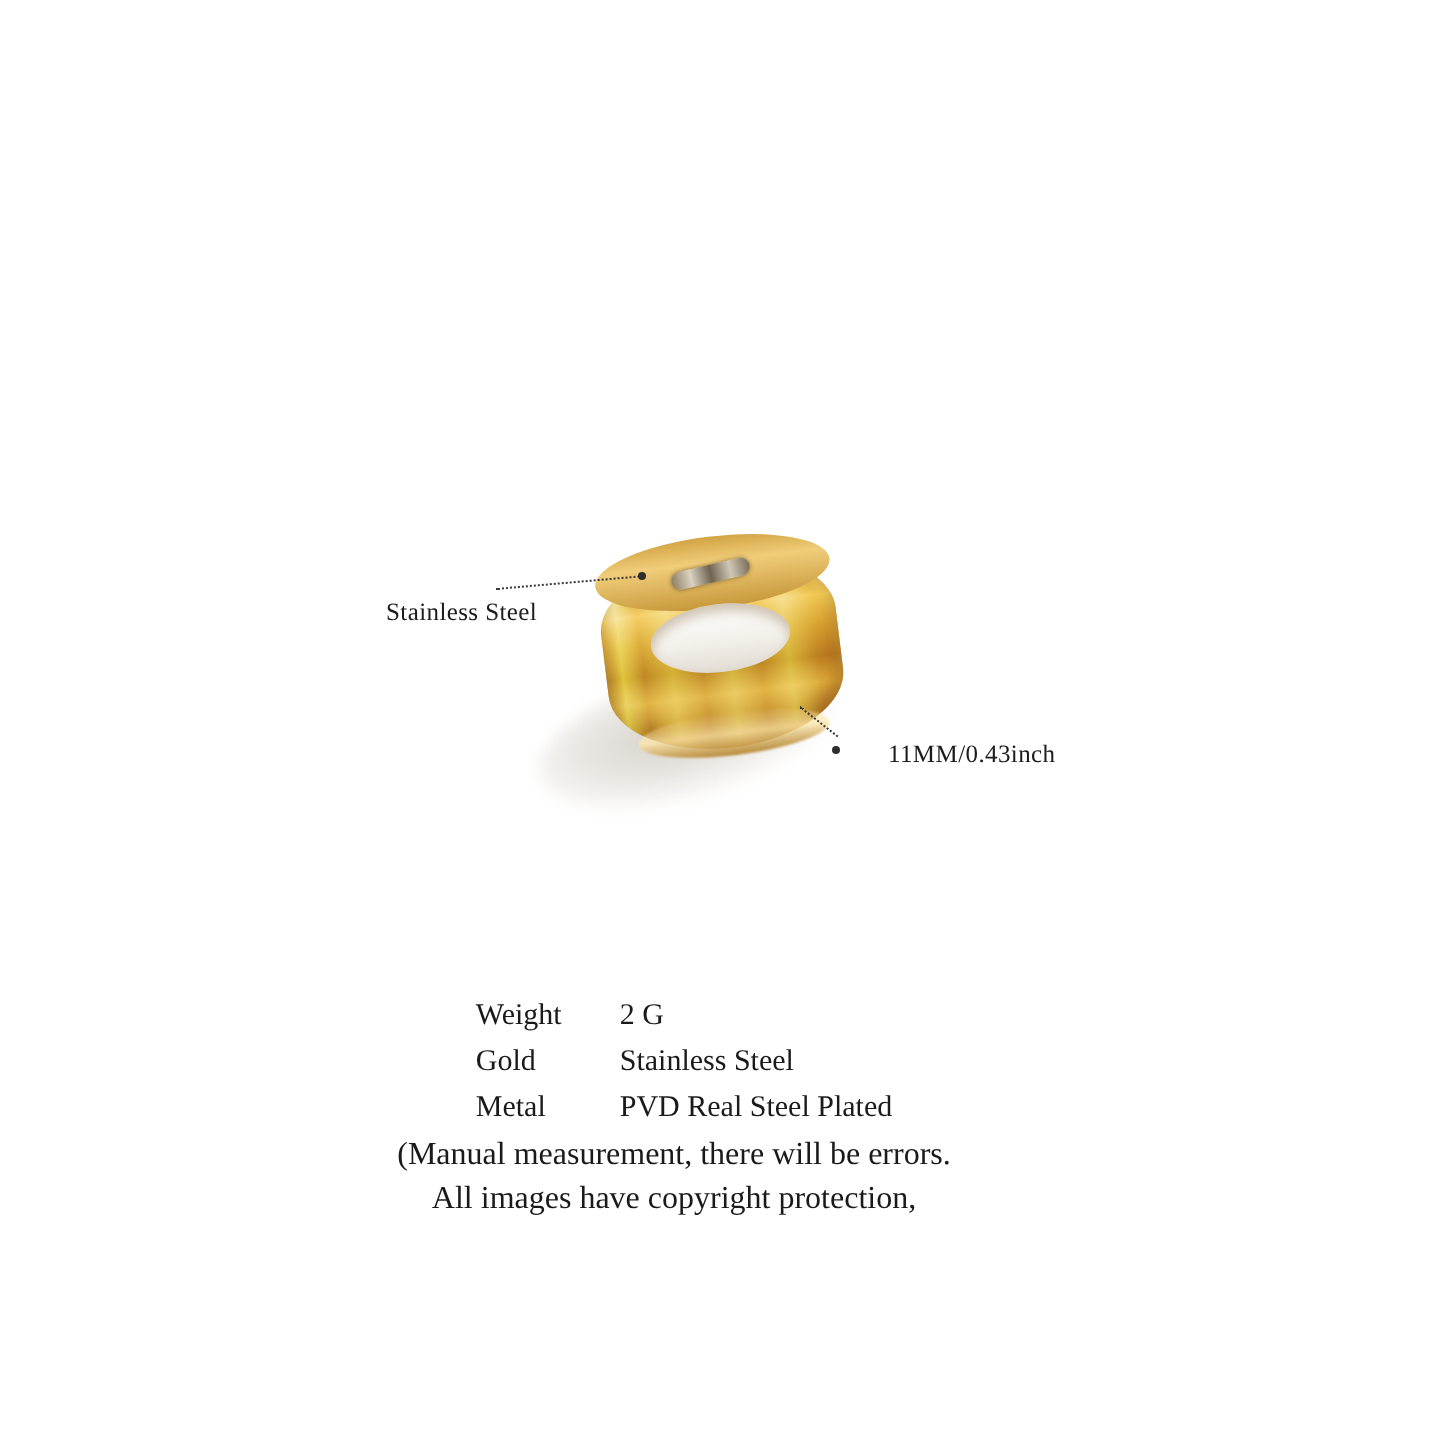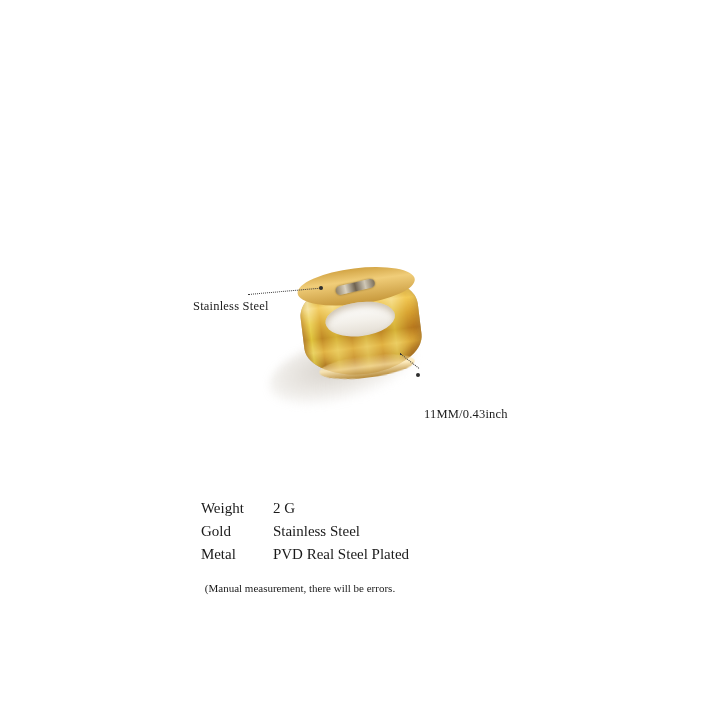--- a/index.html
+++ b/index.html
@@ -142,21 +142,21 @@
 
   
   .callout-label {
     position: absolute;
     font-size: 12.5px;
     letter-spacing: .2px;
     white-space: nowrap;
     color: #1c1c1c;
   }
   .label-steel { left: 193px; top: 299px; }
-  .label-width { left: 424px; top: 370px; margin-top: 37px; }
+  .label-width { left: 444px; top: 370px; }
 
   .leader {
     position: absolute;
     height: 0;
     border-top: 1px dotted #3a3a3a;
   }
   .leader-steel {
     left: 248px;
     top: 294px;
     width: 72px;
@@ -180,42 +180,43 @@
   .dot-steel { left: 319px; top: 286px; }
   .dot-width { left: 416px; top: 373px; }
 
   
   .specs {
     position: absolute;
     left: 0;
     top: 498px;
     width: 600px;
     text-align: center;
+    padding-left: 37px;
   }
   .spec-table {
     display: inline-block;
     text-align: left;
     margin-left: 10px;
   }
   .spec-row {
     display: flex;
     font-size: 15px;
     line-height: 21px;
     margin-bottom: 2px;
   }
   .spec-key {
     width: 72px;
     flex: 0 0 72px;
   }
   .spec-val {
     white-space: nowrap;
   }
   .notes {
-    margin-top: 10px;
-    font-size: 11px;
+    margin-top: 0;
+    font-size: 16px;
     line-height: 22px;
   }
   .notes div { white-space: nowrap; }
 </style>
 </head>
 <body>
 
 <div class="photo-stage">
 
   <div class="ring-shadow"></div>
@@ -252,14 +253,15 @@
     </div>
 
     <div class="spec-row">
       <span class="spec-key">Metal</span>
       <span class="spec-val">PVD Real Steel Plated</span>
     </div>
   </div>
 
   <div class="notes">
     <div>(Manual measurement, there will be errors.</div>
+    <div> All images have copyright protection,</div>
   </div>
 </div>
 
 </body></html>

